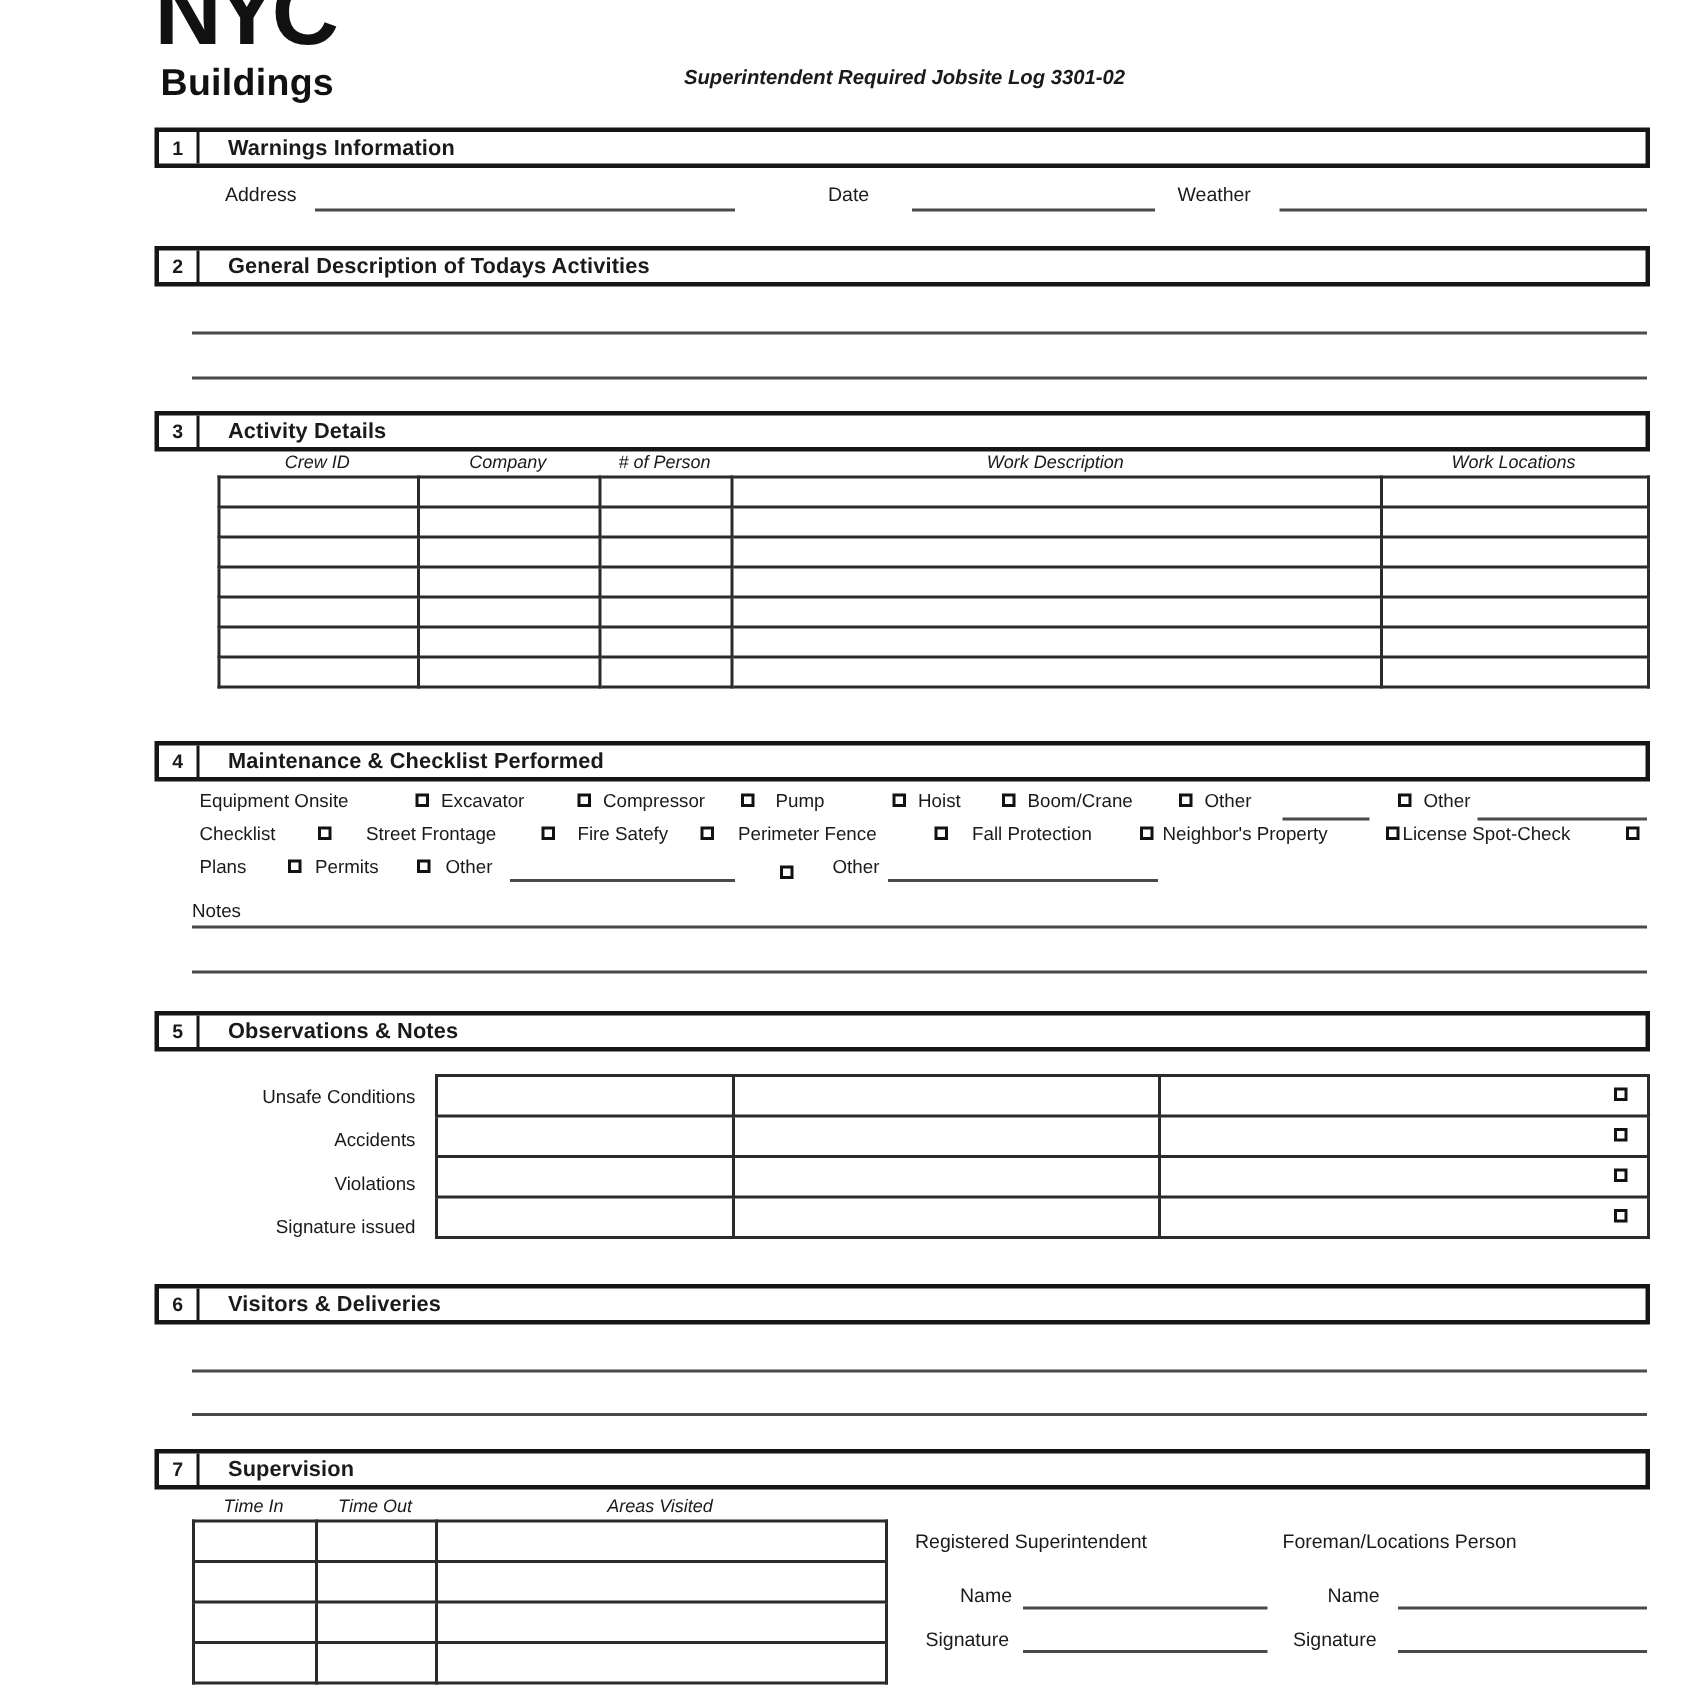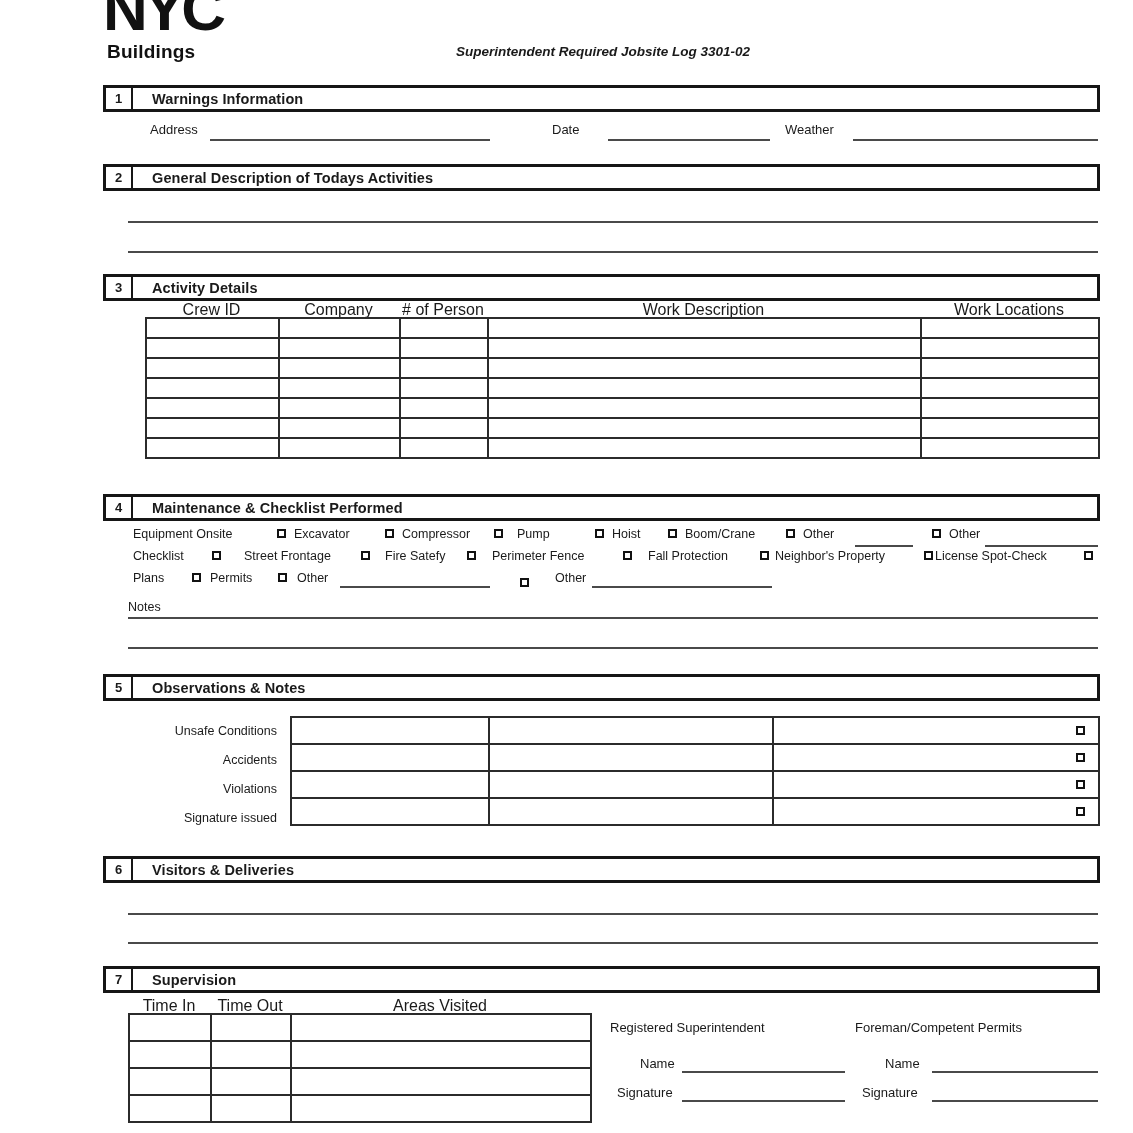--- a/index.html
+++ b/index.html
@@ -13,27 +13,27 @@
   
   .hline { position:absolute; height:2px; background:#4a4a4a; }
   
   .cb { display:inline-block; width:9px; height:9px; border:2px solid #121212; vertical-align:middle; position:relative; top:-1px; background:#fff; }
   .lbl { font-size:12.5px; white-space:nowrap; }
   .cbitem { position:absolute; display:flex; align-items:center; gap:8px; font-size:12.5px; white-space:nowrap; }
   .cbitem.between { justify-content:space-between; }
   
   table.grid { border-collapse:collapse; table-layout:fixed; }
   table.grid td { border:2px solid #2b2b2b; padding:0; }
-  .colheads { position:absolute; display:flex; font-size:16px; }
+  .colheads { position:absolute; display:flex; font-size:12px;font-style:italic; }
   .colheads span { text-align:center; }
   .obs-cb-cell { text-align:right; padding-right:13px !important; vertical-align:middle; }
   
   .logo-clip { position:absolute; left:103px; top:0; width:200px; height:40px; overflow:hidden; }
   .logo-clip .nyc { font-size:62px; font-weight:bold; letter-spacing:-4px; line-height:58px; margin-top:-20px; color:#111; }
-  .logo-sub { position:absolute; left:107px; top:41px; font-size:19px; font-weight:bold; color:#111; letter-spacing:.2px; }
+  .logo-sub { position:absolute; left:107px; top:41px; font-size:25px; font-weight:bold; color:#111; letter-spacing:.2px; }
   .doc-title { position:absolute; left:353px; top:6px; width:500px; text-align:center; font-size:25px; font-weight:bold; }
   .doc-sub { position:absolute; left:303px; top:44px; width:600px; text-align:center; font-size:13.5px; font-weight:bold; font-style:italic; }
   .fieldlab { position:absolute; font-size:13px; white-space:nowrap; }
   .rightlab { text-align:right; }
 </style>
 </head>
 <body>
 
 <div id="page">
 
@@ -285,21 +285,21 @@
         <td style="width:300px"></td>
       </tr>
         <tr style="height:27px">
         <td style="width:82px"></td>
         <td style="width:80px"></td>
         <td style="width:300px"></td>
       </tr>
       </tbody>
   </table>
   <div class="fieldlab" style="left:610px;top:1020px">Registered Superintendent</div>
-  <div class="fieldlab" style="left:855px;top:1020px">Foreman/Competent Permits</div>
+  <div class="fieldlab" style="left:855px;top:1020px">Foreman/Locations Person</div>
   <div class="fieldlab" style="left:640px;top:1056px">Name</div>
   <div class="hline" style="left:682px;top:1071px;width:163px"></div>
   <div class="fieldlab" style="left:617px;top:1085px">Signature</div>
   <div class="hline" style="left:682px;top:1100px;width:163px"></div>
   <div class="fieldlab" style="left:885px;top:1056px">Name</div>
   <div class="hline" style="left:932px;top:1071px;width:166px"></div>
   <div class="fieldlab" style="left:862px;top:1085px">Signature</div>
   <div class="hline" style="left:932px;top:1100px;width:166px"></div>
 
 </div>

